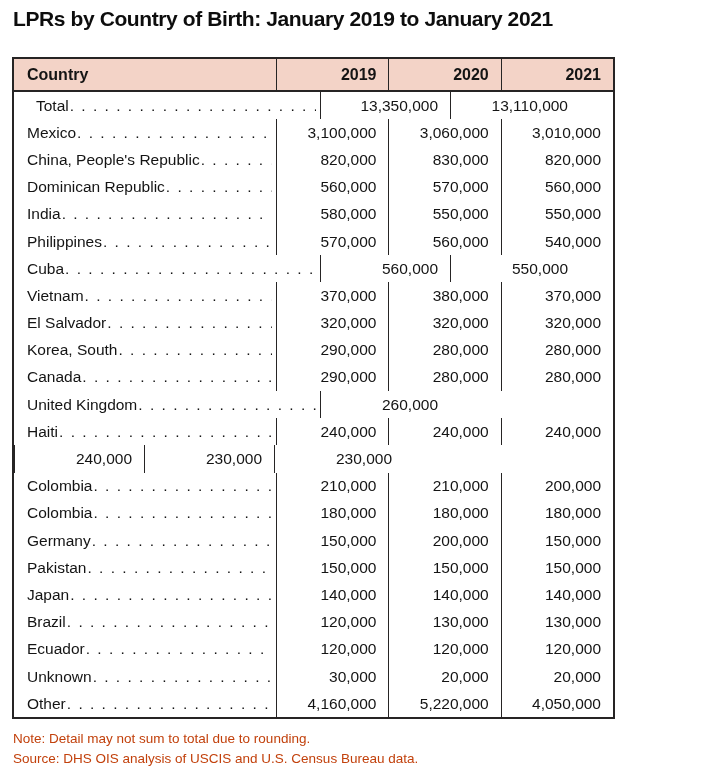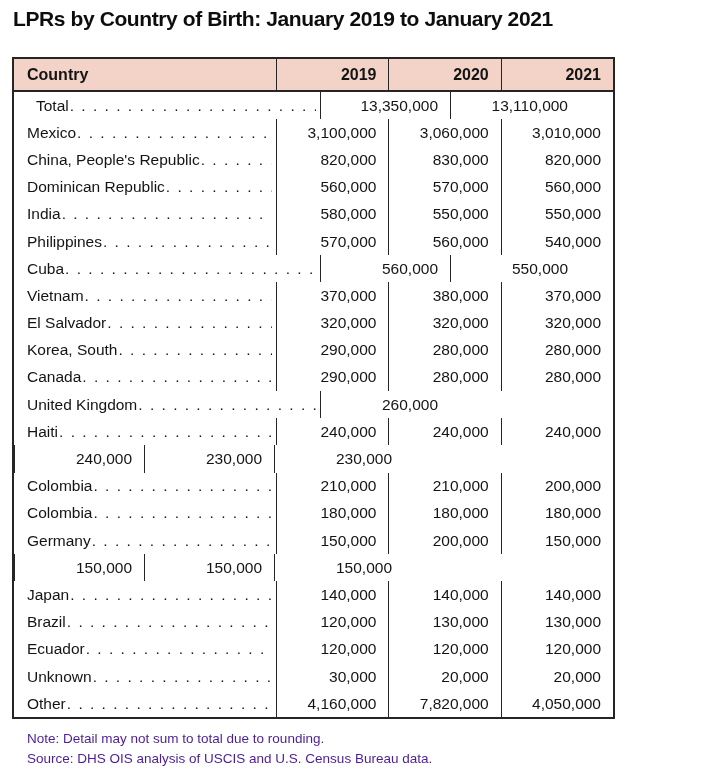--- a/index.html
+++ b/index.html
@@ -71,24 +71,24 @@
     overflow: hidden;
     white-space: nowrap;
     margin-left: 1px;
   }
   .leader::after {
     content: ". . . . . . . . . . . . . . . . . . . . . . . . . . . . . . . . . . . . . . . . . . . . . . . . . . . . . . . .";
     letter-spacing: 1.5px;
   }
   .notes {
     position: absolute;
-    left: 27px; top: 729px;
+    left: 13px; top: 729px;
     font-size: 13.5px;
     line-height: 20px;
-    color: #4c1d95;
+    color: #c2410c;
   }
 </style>
 </head>
 <body>
 
 <div class="title">LPRs by Country of Birth: January 2019 to January 2021</div>
 
 <div class="tbl">
   <div class="row head">
     <div class="cell c-country">Country</div>
@@ -236,20 +236,24 @@
       <div class="row">
         <div class="cell c-country">
           <span class="cname">Germany</span>
           <span class="leader"></span>
         </div>
         <div class="cell c-year">150,000</div>
         <div class="cell c-year">200,000</div>
         <div class="cell c-year">150,000</div>
       </div>
       <div class="row">
+        <div class="cell c-country">
+          <span class="cname">Pakistan</span>
+          <span class="leader"></span>
+        </div>
         <div class="cell c-year">150,000</div>
         <div class="cell c-year">150,000</div>
         <div class="cell c-year">150,000</div>
       </div>
       <div class="row">
         <div class="cell c-country">
           <span class="cname">Japan</span>
           <span class="leader"></span>
         </div>
         <div class="cell c-year">140,000</div>
@@ -282,21 +286,21 @@
         <div class="cell c-year">30,000</div>
         <div class="cell c-year">20,000</div>
         <div class="cell c-year">20,000</div>
       </div>
       <div class="row">
         <div class="cell c-country">
           <span class="cname">Other</span>
           <span class="leader"></span>
         </div>
         <div class="cell c-year">4,160,000</div>
-        <div class="cell c-year">7,820,000</div>
+        <div class="cell c-year">5,220,000</div>
         <div class="cell c-year">4,050,000</div>
       </div>
     </div>
 </div>
 
 <div class="notes">
   <div>Note: Detail may not sum to total due to rounding.</div>
   <div>Source: DHS OIS analysis of USCIS and U.S. Census Bureau data.</div>
 </div>
 

